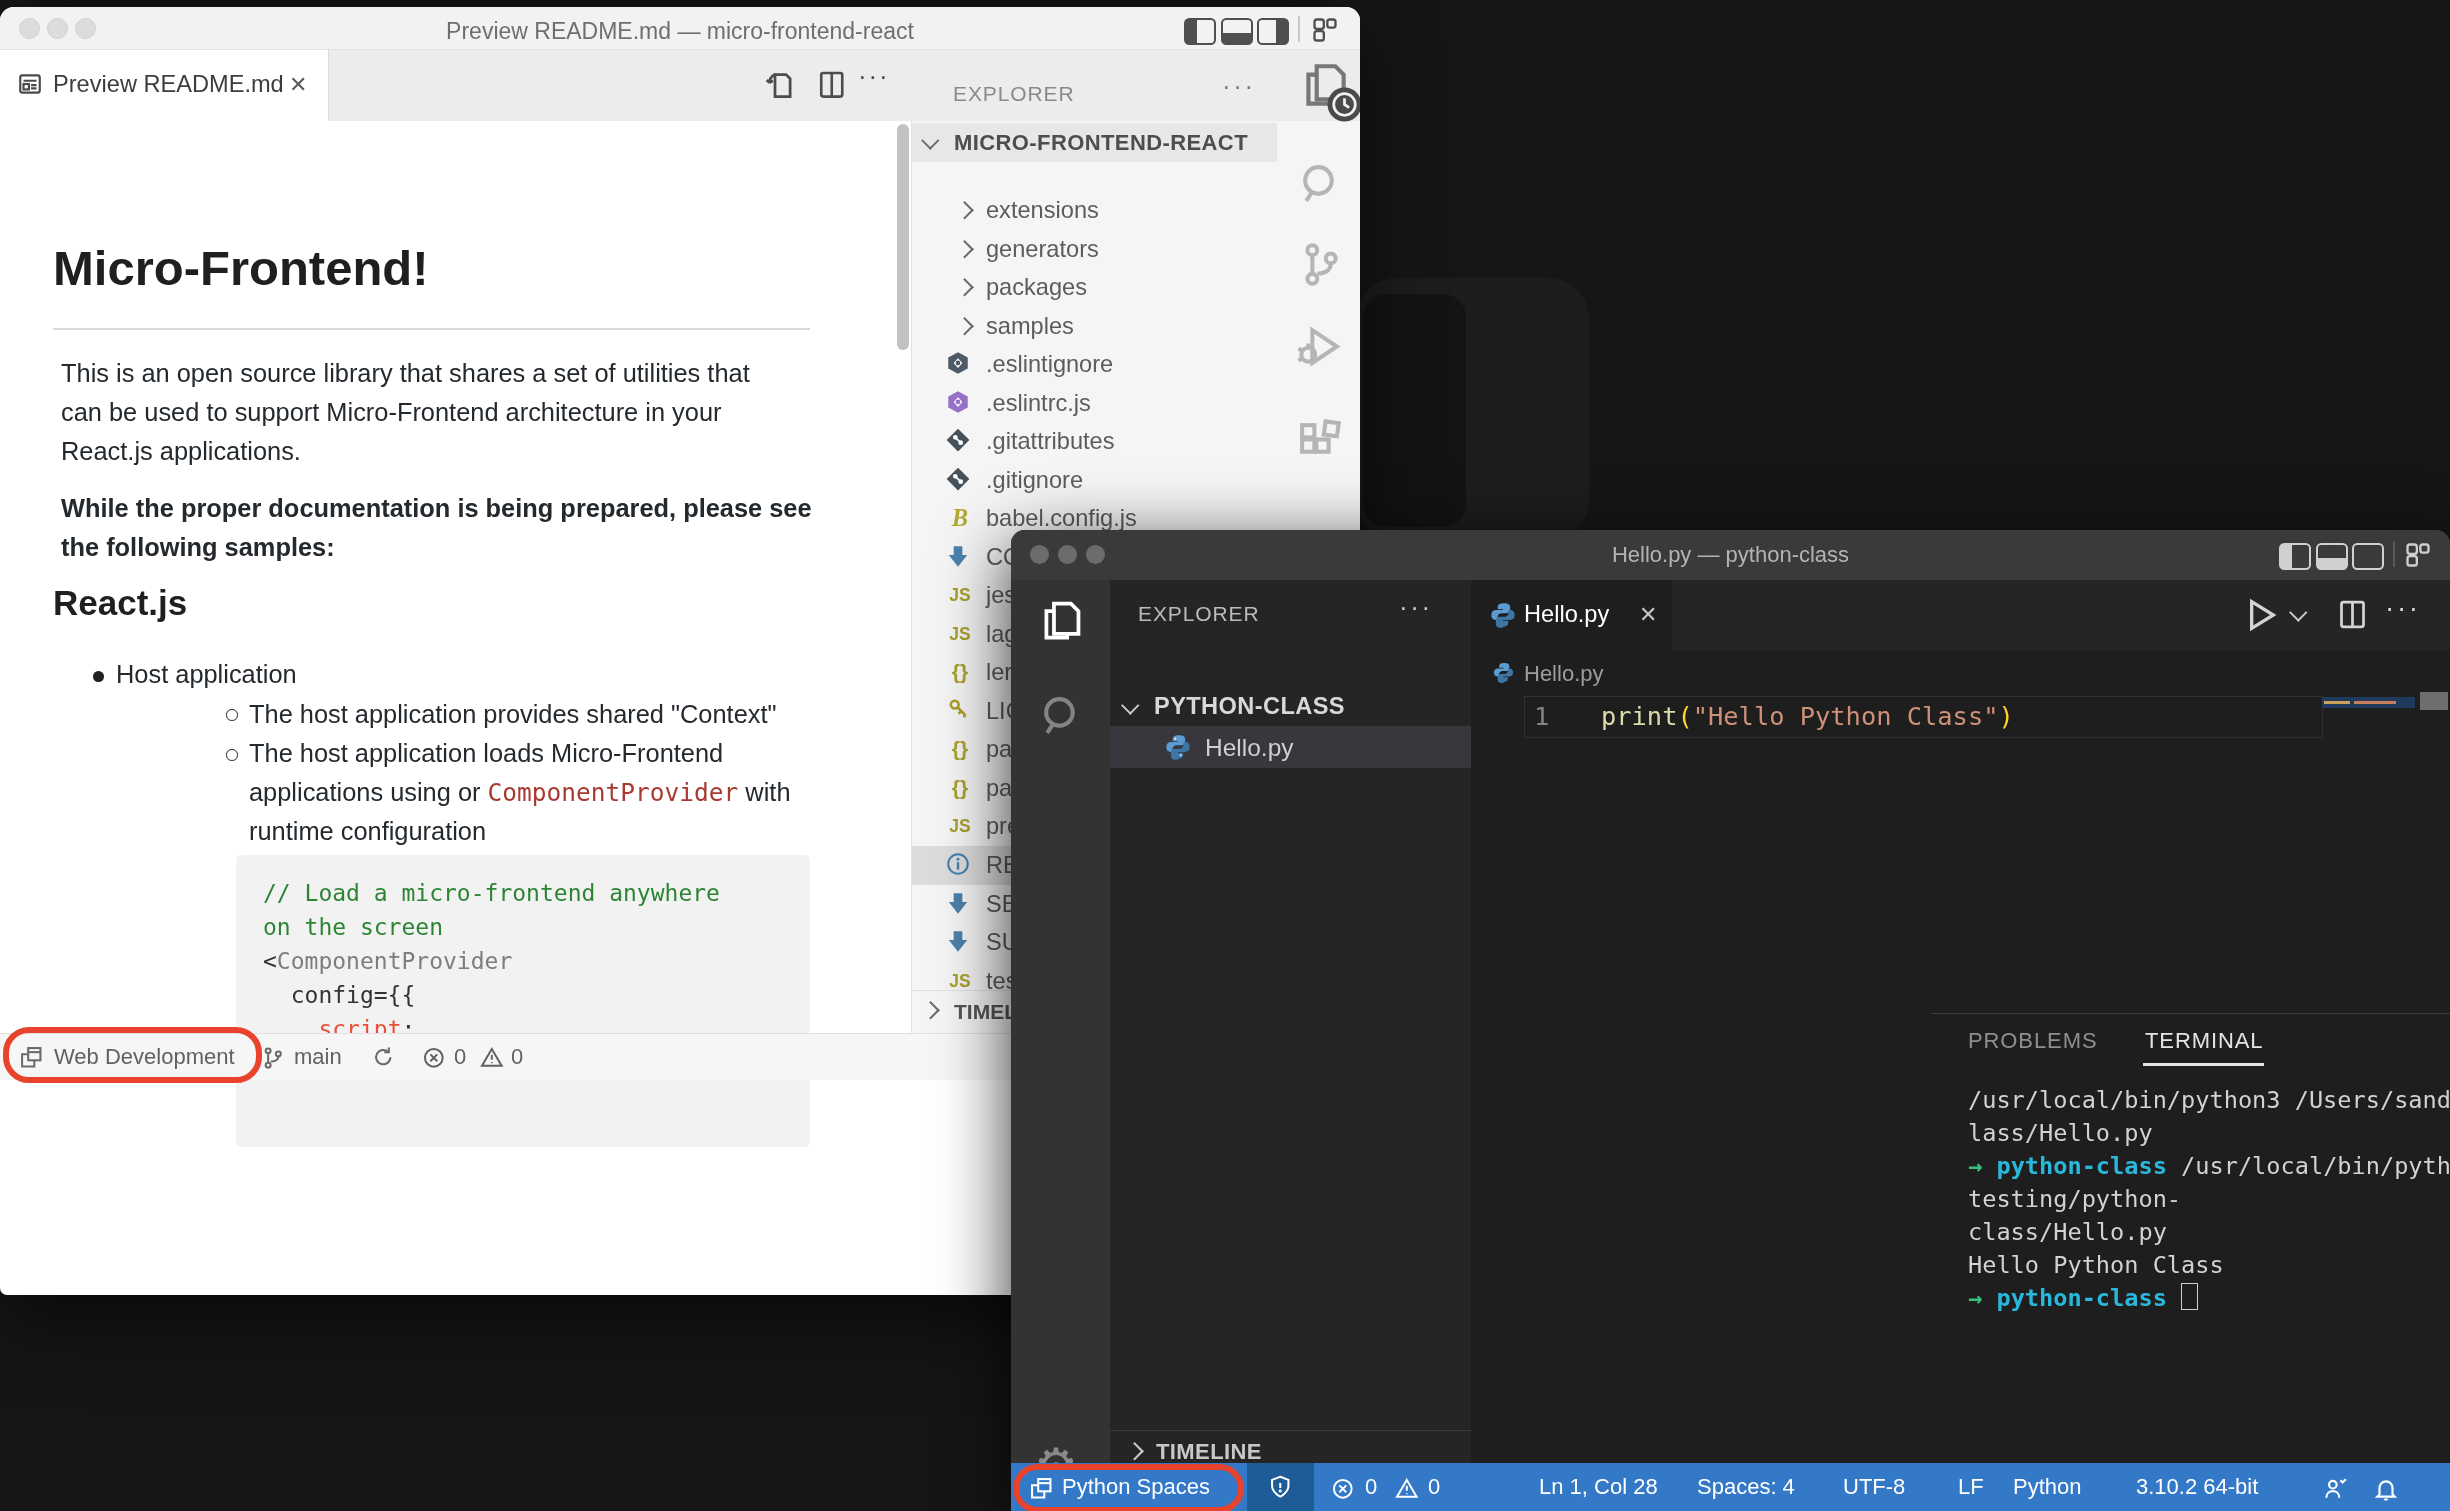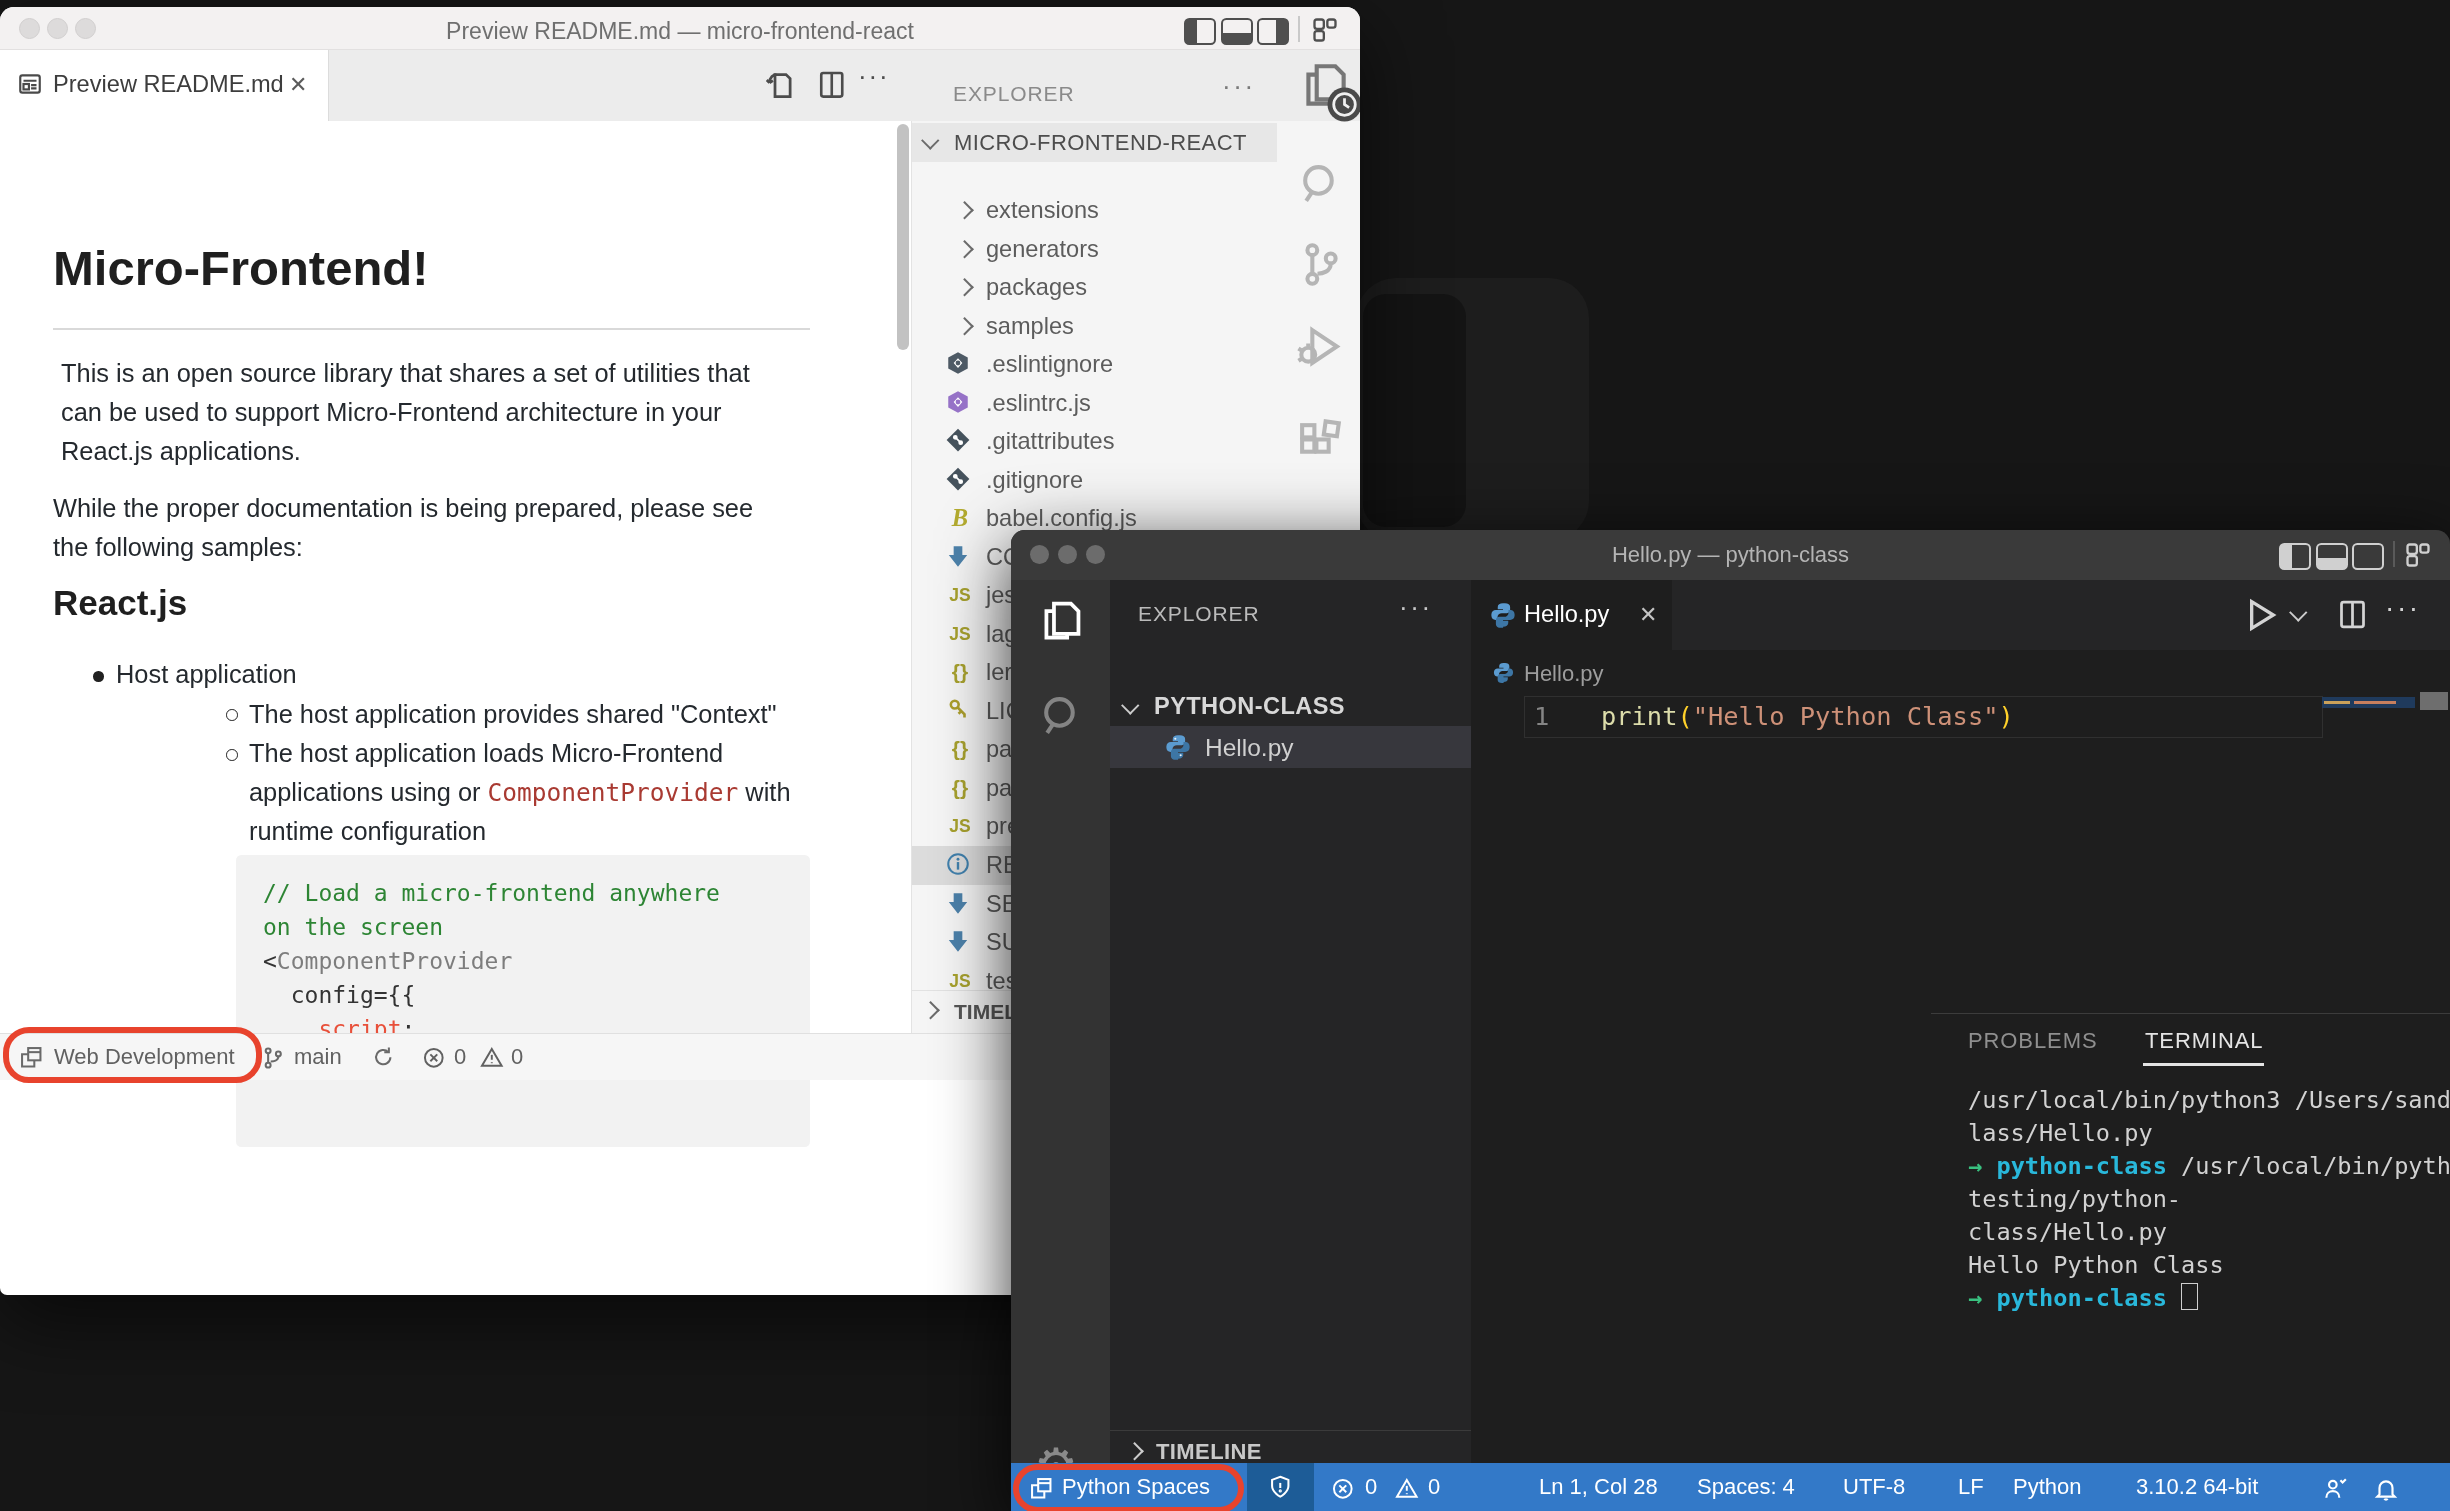--- a/index.html
+++ b/index.html
@@ -23,38 +23,38 @@
   .mono{font-family:"DejaVu Sans Mono",monospace;}
   .icon-stroke{stroke:currentColor;fill:none;stroke-width:2;}
   #lw .toolbar-icon{color:#4c4c4c;top:19px;}
   #lw .explorer-label{left:953px;top:31.5px;font-size:21px;color:#8a8a8a;letter-spacing:0.9px;}
   #lw .panel-more{left:1222px;top:21px;font-size:26px;color:#7a7a7a;letter-spacing:2.6px;}
   
   #md{left:0;top:114px;width:911px;height:912px;background:#fff;}
   #md h1{position:absolute;left:53px;top:119px;margin:0;font-size:49px;font-weight:600;color:#1f1f1f;}
   #md .hr{left:53px;top:207px;width:757px;height:1.8px;background:#d9d9d9;}
   .mdline{font-size:25.4px;color:#24292e;height:39px;line-height:39px;white-space:pre;}
-  #p1{left:53px;top:233px;margin-left:8px;} #p2{left:53px;top:368px;}
+  #p1{left:53px;top:233px;margin-left:8px;} #p2{left:61px;top:368px;font-weight:bold;}
   #md h2{position:absolute;left:53px;top:462px;margin:0;font-size:35px;font-weight:700;color:#1f1f1f;}
   .b1{position:absolute;left:93px;width:10.5px;height:10.5px;border-radius:50%;background:#212121;}
   .b2{position:absolute;left:226px;width:9.6px;height:9.6px;border-radius:50%;border:1.8px solid #212121;background:#fff;}
   #li1{left:116px;top:534px;} #li2a{left:249px;top:574px;} #li2b{left:249px;top:613px;}
   .m-code{font-family:"DejaVu Sans Mono",monospace;color:#a93a32;font-size:24.5px;}
   #codeblock{left:236px;top:734px;width:574px;height:292px;background:#f2f2f2;border-radius:5.3px;}
   #codelines{left:263px;top:755px;}
   .cline{font-family:"DejaVu Sans Mono",monospace;font-size:23px;height:34px;line-height:34px;white-space:pre;}
   .c-comment{color:#2d8534;}
   .c-plain{color:#333333;}
   .c-gray{color:#7d7d7d;}
   .c-key{color:#e8503a;}
   .c-str{color:#9c2c20;}
   
   #lx{left:911px;top:114px;width:366px;height:912px;background:#f5f5f5;border-left:0.9px solid #e3e3e3;}
   #lx .root{left:0;top:1.8px;width:100%;height:39px;background:#e7e7e7;}
-  #lx .root-label{left:42px;top:7px;font-size:22px;font-weight:400;color:#4d4d4d;letter-spacing:0.4px;}
+  #lx .root-label{left:42px;top:7px;font-size:22px;font-weight:700;color:#4d4d4d;letter-spacing:0.4px;}
   .chev{display:inline-block;width:10.5px;height:10.5px;border-right:2.3px solid #6b6b6b;border-bottom:2.3px solid #6b6b6b;}
   .chev.down{transform:rotate(45deg);}
   .chev.right{transform:rotate(-45deg);}
   .lrow{position:absolute;left:0;width:100%;height:39px;margin-top:30px;}
   .lrow.selected{background:#dcdcdc;}
   .lrow .fchev{position:absolute;left:46px;top:13px;}
   .lrow .ficon{position:absolute;left:33px;top:5.3px;width:30px;height:28px;text-align:center;}
   .lrow .flabel{position:absolute;left:74px;top:6.1px;font-size:23.6px;color:#5c5c5c;white-space:pre;}
   .fi-js,.fi-json{font-family:"Liberation Sans",sans-serif;font-weight:700;font-size:17.5px;color:#a8a22f;line-height:28px;}
   .fi-json{font-size:21px;}

